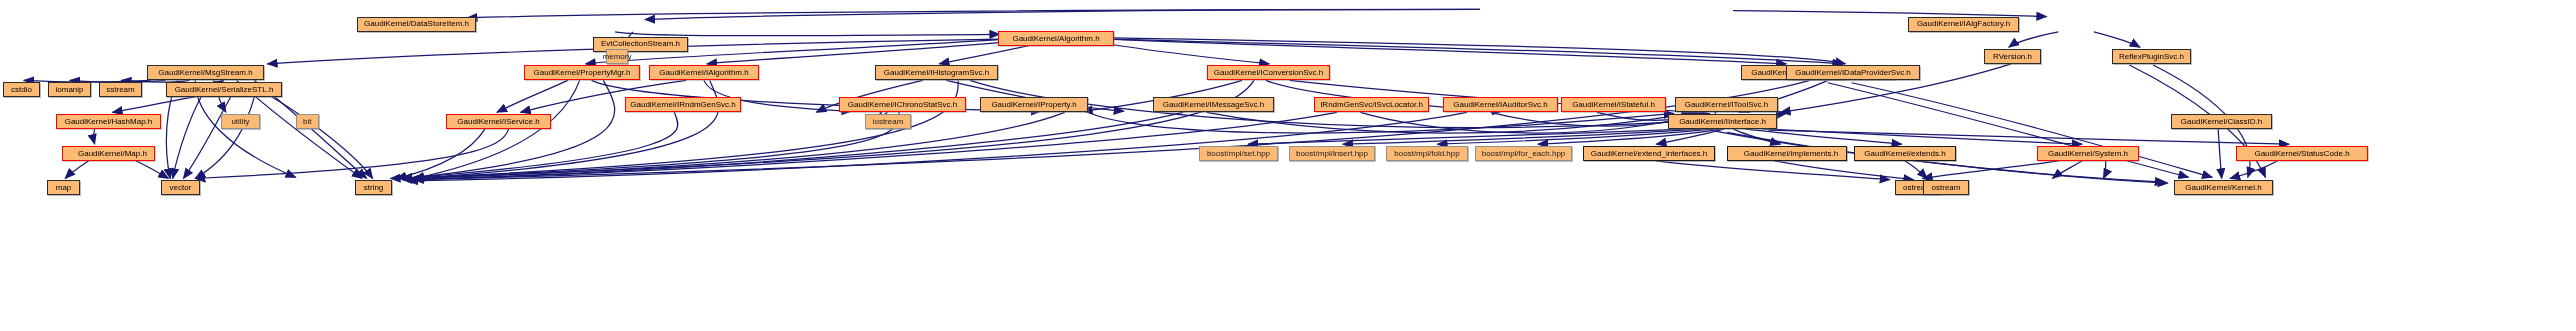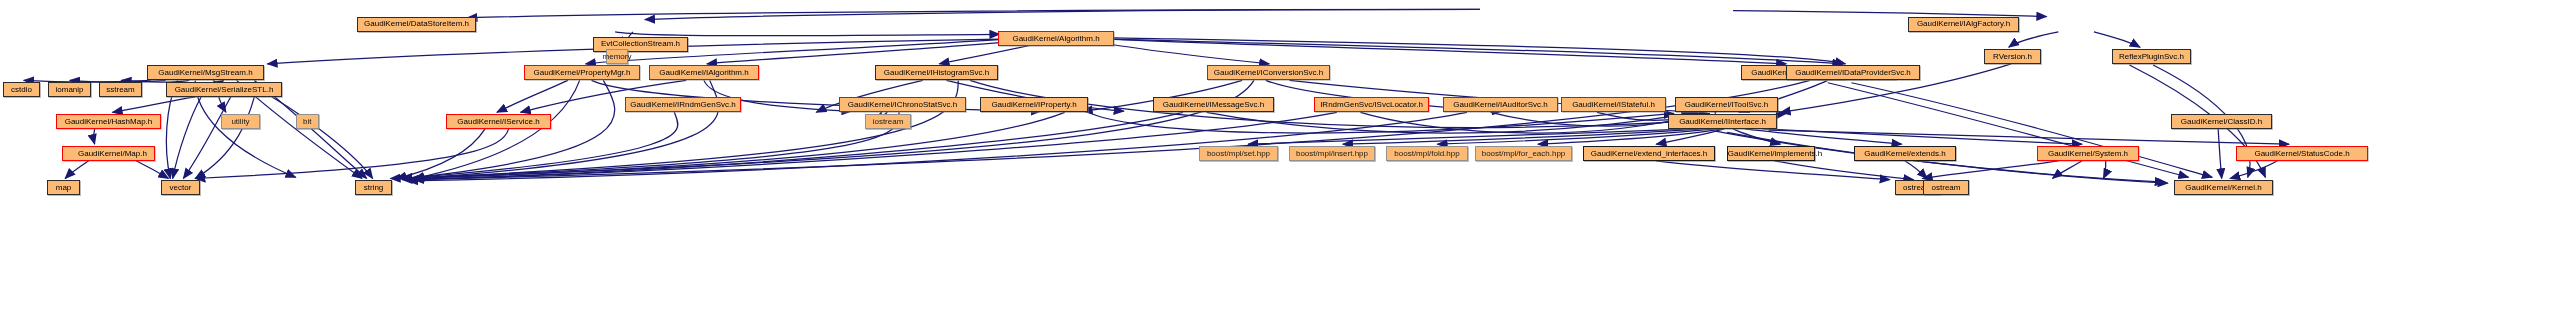--- a/index.html
+++ b/index.html
@@ -308,21 +308,21 @@
       </div>
       <div class="node light" style="left: 1386px; top: 146px; width: 82px;">
         <span>boost/mpl/fold.hpp</span>
       </div>
       <div class="node light" style="left: 1475px; top: 146px; width: 97px;">
         <span>boost/mpl/for_each.hpp</span>
       </div>
       <div class="node bold" style="left: 1583px; top: 146px; width: 132px;">
         <span>GaudiKernel/extend_interfaces.h</span>
       </div>
-      <div class="node bold" style="left: 1727px; top: 146px; width: 88px; padding-left: 12px;">
+      <div class="node bold" style="left: 1727px; top: 146px; width: 120px; padding-left: 12px;">
         <span>GaudiKernel/implements.h</span>
       </div>
       <div class="node bold" style="left: 1854px; top: 146px; width: 102px;">
         <span>GaudiKernel/extends.h</span>
       </div>
       <div class="node red" style="left: 2037px; top: 146px; width: 102px;">
         <span>GaudiKernel/System.h</span>
       </div>
       <div class="node red" style="left: 2236px; top: 146px; width: 132px;">
         <span>GaudiKernel/StatusCode.h</span>

